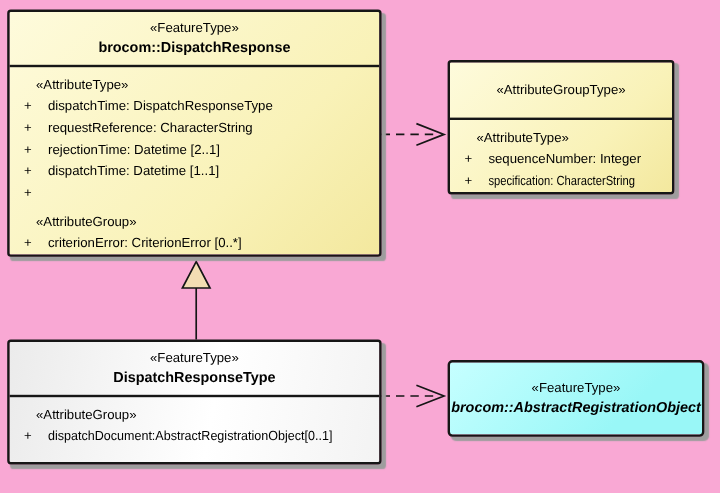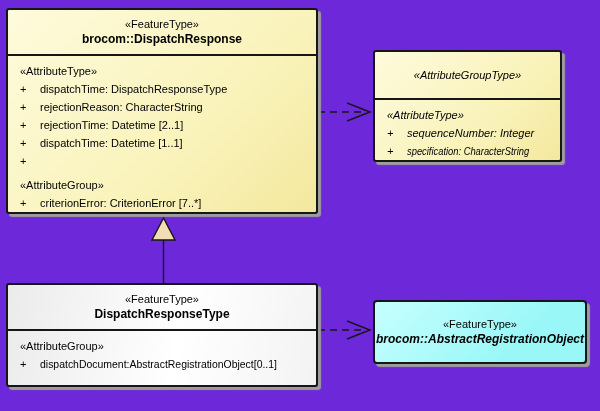--- a/index.html
+++ b/index.html
@@ -1,37 +1,37 @@
 <!DOCTYPE html>
 <html><head>
 <meta charset="utf-8">
 <style>
   html,body { margin:0; padding:0; background:#ffffff; }
   .canvas {
-    position:relative; width:600px; height:411px; background:#6d28d9;
+    position:relative; width:600px; height:411px; background:#f9a8d4;
     font-family:"Liberation Sans", sans-serif; color:#000; overflow:hidden;
   }
   .uml-class {
     position:absolute; box-sizing:border-box;
     border:2px solid #161616; border-radius:3px;
     box-shadow:3px 3px 1px #9d9d9d;
   }
   .fill-yellow { background:linear-gradient(135deg,#fefbdc 0%,#f9f2b8 65%,#f3e89e 100%); }
   .fill-gray   { background:linear-gradient(100deg,#ebebeb 0%,#ffffff 55%,#f3f3f3 100%); }
   .fill-cyan   { background:linear-gradient(135deg,#c6ffff 0%,#99f7f7 70%); border-radius:4px; }
   .title {
     display:flex; flex-direction:column; align-items:center; justify-content:center;
     gap:3px; border-bottom:2px solid #161616; box-sizing:border-box;
   }
   .title.no-divider { border-bottom:none; height:100%; }
   .stereotype { font-size:11px; line-height:12px; }
   .cls-name  { font-size:12px; font-weight:bold; line-height:13px; }
   .cls-name.italic { font-style:italic; }
   .attrs { padding:6px 4px 0 12px; }
-  .sec-header { font-size:11px; height:18px; line-height:18px; }
+  .sec-header { font-size:11px; height:18px; line-height:18px;margin-left:10px; }
   .attr-row { display:flex; height:18px; line-height:18px; font-size:11px; }
   .attr-row .vis { width:20px; flex:none; }
   .attr-row .atext { white-space:nowrap; }
   .gap { height:6px; }
   .squeeze-85 { transform:scaleX(0.85); transform-origin:0 50%; }
   .squeeze-95 { transform:scaleX(0.95); transform-origin:0 50%; }
   .overlay { position:absolute; left:0; top:0; }
 </style>
 </head>
 <body>
@@ -62,43 +62,43 @@
       <div class="cls-name">brocom::DispatchResponse</div>
     </div>
     <div class="attrs">
       <div class="sec-header">«AttributeType»</div>
       <div class="attr-row">
         <span class="vis">+</span>
         <span class="atext">dispatchTime: DispatchResponseType</span>
       </div>
       <div class="attr-row">
         <span class="vis">+</span>
-        <span class="atext">rejectionReason: CharacterString</span>
+        <span class="atext">requestReference: CharacterString</span>
       </div>
       <div class="attr-row">
         <span class="vis">+</span>
         <span class="atext">rejectionTime: Datetime [2..1]</span>
       </div>
       <div class="attr-row">
         <span class="vis">+</span>
         <span class="atext">dispatchTime: Datetime [1..1]</span>
       </div>
       <div class="attr-row">
         <span class="vis">+</span>
       </div>
       <div class="gap"></div>
       <div class="sec-header">«AttributeGroup»</div>
       <div class="attr-row">
         <span class="vis">+</span>
-        <span class="atext">criterionError: CriterionError [7..*]</span>
+        <span class="atext">criterionError: CriterionError [0..*]</span>
       </div>
     </div>
   </div>
 
-  <div class="uml-class fill-yellow" style="left:373px; top:50px; width:189px; height:112px;font-style:italic;">
+  <div class="uml-class fill-yellow" style="left:373px; top:50px; width:189px; height:112px;">
     <div class="title" style="height:48px;">
       <div class="stereotype">«AttributeGroupType»</div>
     </div>
     <div class="attrs">
       <div class="sec-header">«AttributeType»</div>
       <div class="attr-row">
         <span class="vis">+</span>
         <span class="atext">sequenceNumber: Integer</span>
       </div>
       <div class="attr-row">

